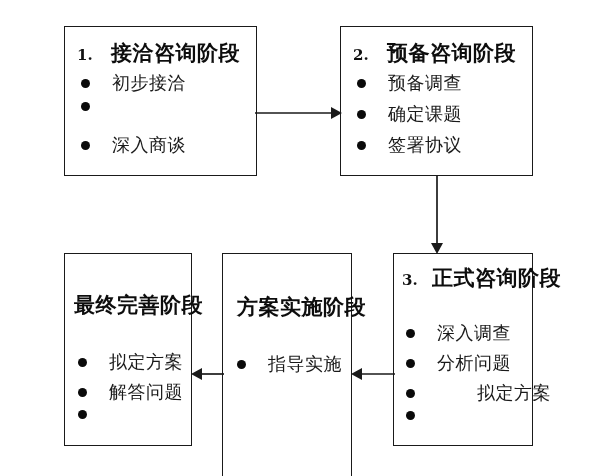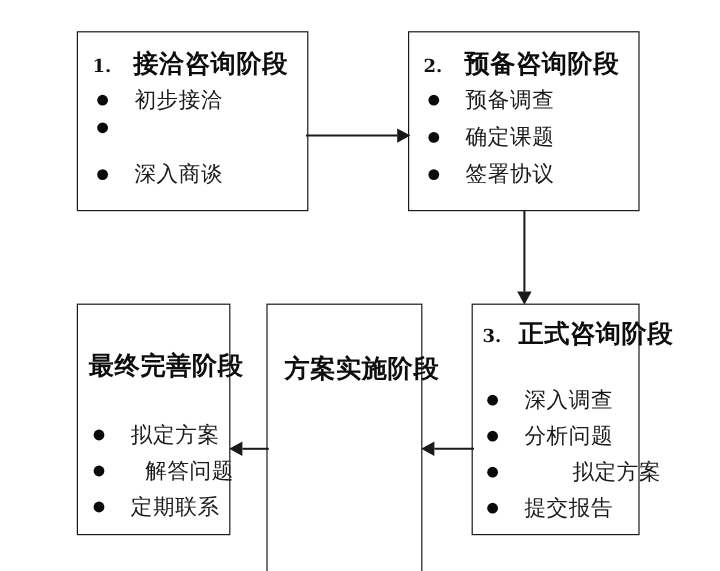--- a/index.html
+++ b/index.html
@@ -136,45 +136,47 @@
     <div class="bullet-row" style="top:97px; padding-left:12px;">
       <span class="bullet-dot"></span>
       <span class="bullet-text" style="margin-left:22px;">分析问题</span>
     </div>
     <div class="bullet-row" style="top:127px; padding-left:12px;gap:40px;">
       <span class="bullet-dot"></span>
       <span class="bullet-text" style="margin-left:22px;">拟定方案</span>
     </div>
     <div class="bullet-row" style="top:157px; padding-left:12px;">
       <span class="bullet-dot"></span>
-      <span class="bullet-text" style="margin-left:22px;">提交报告</span>
     </div>
   </div>
 
   <div class="node" style="left:222px; top:253px; width:130px; height:232px;">
     <div class="node-head" style="top:39px; padding-left:14px;">
       <span class="head-title">方案实施阶段</span>
     </div>
+    <div class="bullet-row" style="top:98px; padding-left:14px;">
+      <span class="bullet-dot"></span>
+      <span class="bullet-text" style="margin-left:22px;">指导实施</span>
+    </div>
   </div>
 
   <div class="node" style="left:64px; top:253px; width:128px; height:193px;">
     <div class="node-head" style="top:37px; padding-left:9px;text-align:center;">
       <span class="head-title">最终完善阶段</span>
     </div>
     <div class="bullet-row" style="top:96px; padding-left:13px;">
       <span class="bullet-dot"></span>
       <span class="bullet-text" style="margin-left:22px;">拟定方案</span>
     </div>
     <div class="bullet-row" style="top:126px; padding-left:13px;">
       <span class="bullet-dot"></span>
-      <span class="bullet-text" style="margin-left:34px;">解答问题</span>
+      <span class="bullet-text" style="margin-left:22px;">解答问题</span>
     </div>
     <div class="bullet-row" style="top:156px; padding-left:13px;">
       <span class="bullet-dot"></span>
-      <span class="bullet-text" style="margin-left:22px;">定期联系</span>
     </div>
   </div>
 
   <div class="connector" style="left:255px; top:103px; width:88px; height:20px;">
     <svg width="88" height="20" viewBox="0 0 88 20">
       <line x1="0" y1="10" x2="76" y2="10" stroke="#1a1a1a" stroke-width="1.7"></line>
       <polygon points="76,4 87,10 76,16" fill="#1a1a1a"></polygon>
     </svg>
   </div>
 

